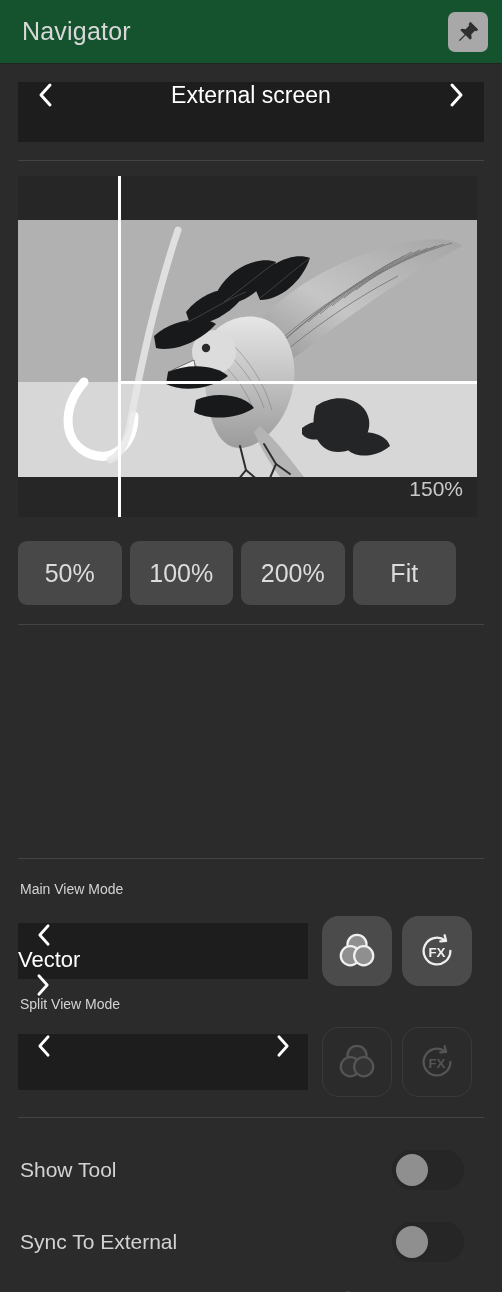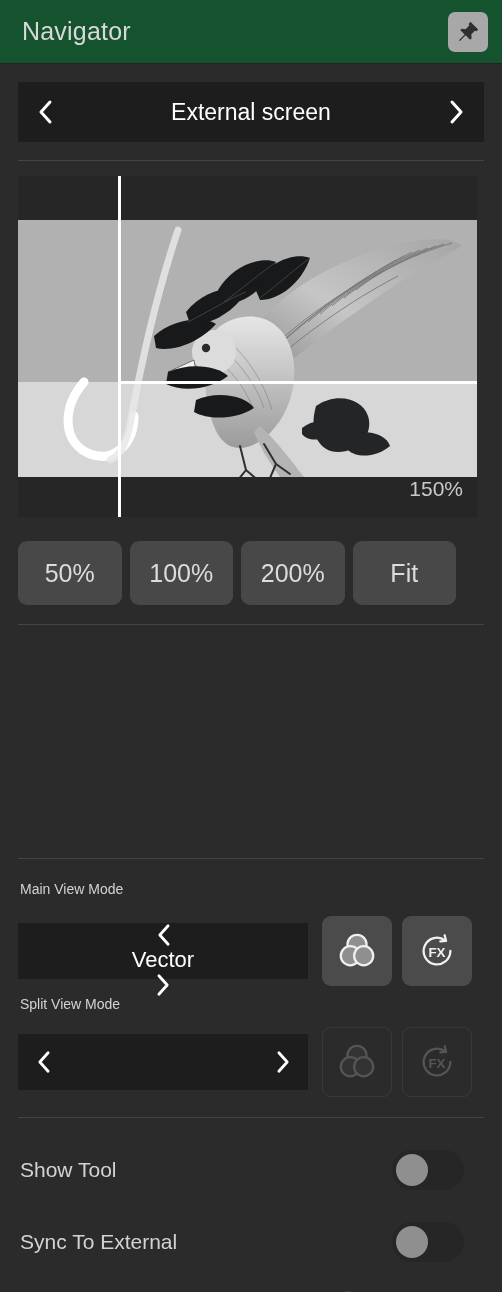--- a/index.html
+++ b/index.html
@@ -25,21 +25,21 @@
   .pin-btn {
     position:absolute; right:14px; top:12px;
     width:40px; height:40px; border-radius:7px;
     background:#a8a8a8;
     display:flex; align-items:center; justify-content:center;
   }
 
   
   .stepper {
     position:relative; background:#1d1d1d; border-radius:0;
-    display:flex; align-items:center; justify-content:space-between;
+    display:flex; align-items:flex-start; justify-content:space-between;
   }
   .stepper .arrow {
     width:54px; display:flex; align-items:center; justify-content:center;
     color:#fff;
   }
   .stepper .value {
     flex:1; text-align:center; color:#fff;
   }
   .screen-stepper {
     position:absolute; left:18px; top:82px; width:466px; height:60px;
@@ -93,21 +93,21 @@
   .dial-arc { position:absolute; left:279px; top:648px; }
 
   
   .section-label {
     position:absolute; left:20px; font-size:14px; color:#d3d3d3;
   }
   .mode-stepper { position:absolute; left:18px; width:290px; height:56px; }
   .mode-stepper .value { font-size:22px; }
   .mode-stepper .arrow { width:50px; }
   .icon-btn {
-    position:absolute; width:70px; height:70px; border-radius:9px;
+    position:absolute; width:70px; height:70px; border-radius:17px;
     display:flex; align-items:center; justify-content:center;
   }
   .icon-btn.on  { background:#4b4b4b; }
   .icon-btn.off { background:transparent; border:1px solid #3a3a3a; }
 
   
   .toggle-row {
     position:absolute; left:20px; width:444px; height:44px;
     display:flex; align-items:center; justify-content:space-between;
   }

